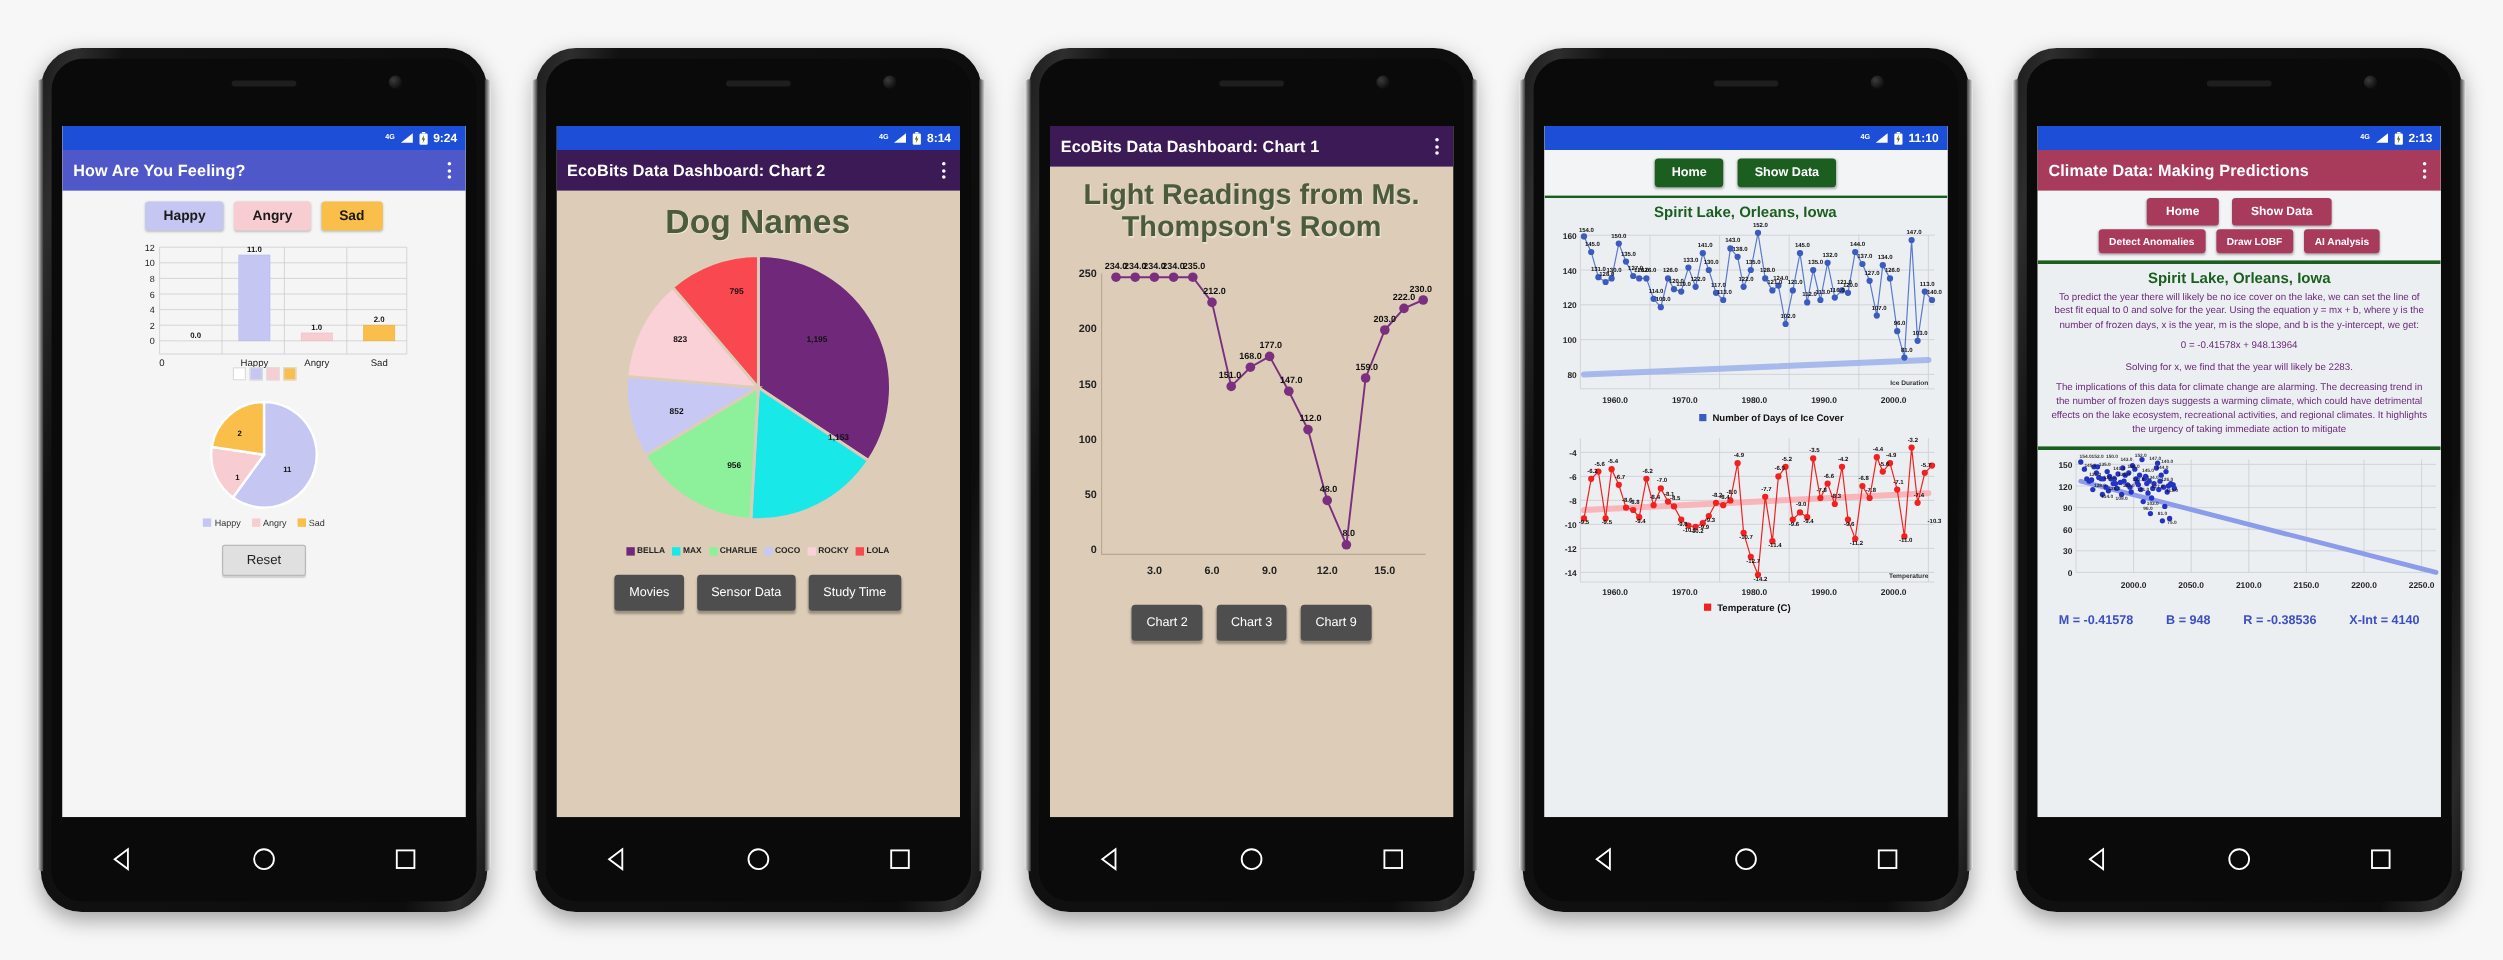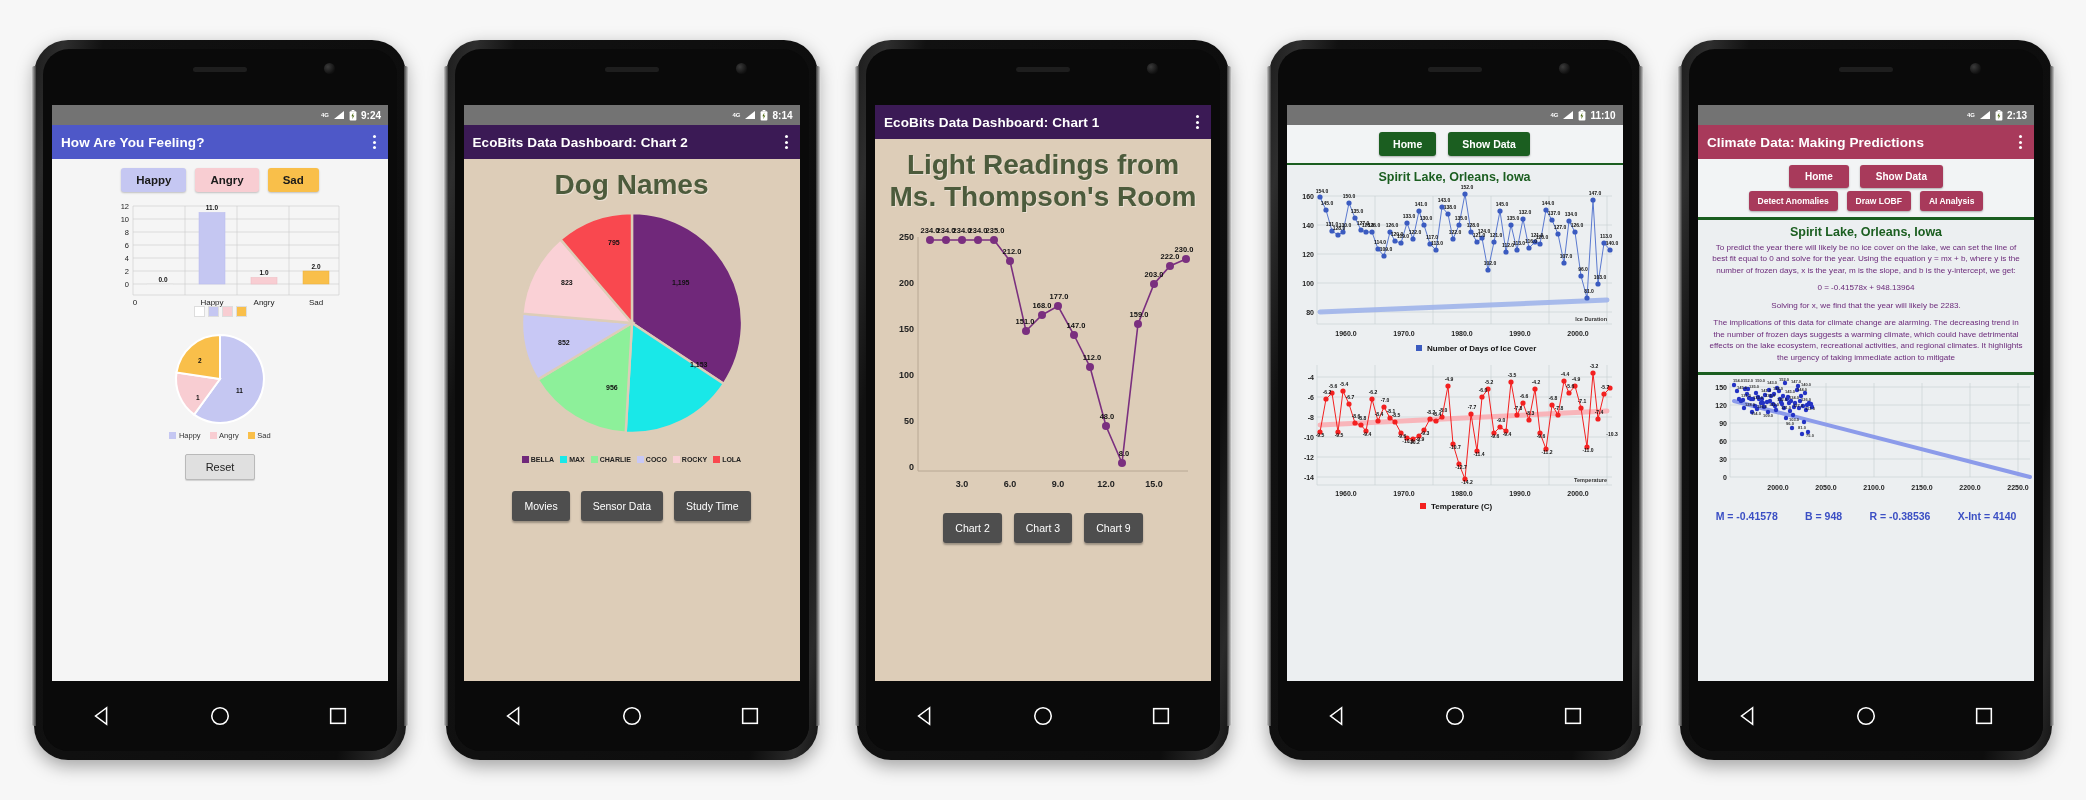--- a/index.html
+++ b/index.html
@@ -35,21 +35,21 @@
              background:#1e1e1e; border-radius:3px; }
   .cam { position:absolute; top:14px; right:62px; width:11px; height:11px; border-radius:50%;
          background:radial-gradient(circle at 35% 35%, #3b3b3b, #101010 70%); }
   .screen { position:absolute; left:9px; right:9px; top:56px; bottom:70px; background:#fff; overflow:hidden;
             display:flex; flex-direction:column; }
   .navbar { position:absolute; left:0; right:0; bottom:0; height:70px; background:#0a0a0a;
             display:flex; align-items:center; justify-content:space-around; }
   .navbar svg { width:22px; height:22px; }
 
   
-  .statusbar { height:20px; background:#737373; display:flex; align-items:center; justify-content:flex-end;
+  .statusbar { height:20px; background:#1d4ed8; display:flex; align-items:center; justify-content:flex-end;
                padding-right:7px; gap:4px; color:#fff; font-size:10px; font-weight:bold; flex:0 0 auto; }
   .appbar { height:34px; display:flex; align-items:center; justify-content:space-between;
             padding:0 9px; color:#fff; flex:0 0 auto; }
   .appbar .title { font-size:13.5px; font-weight:bold; letter-spacing:.1px; white-space:nowrap; }
   .appbar .kebab { display:flex; flex-direction:column; gap:2.5px; padding:4px 3px; }
   .appbar .kebab i { width:3px; height:3px; background:#fff; border-radius:50%; display:block; }
   .content { flex:1 1 auto; position:relative; overflow:hidden; }
 
   
   .p1 .content { background:#f5f5f5; display:flex; flex-direction:column; align-items:center; padding-top:9px; }
@@ -67,27 +67,27 @@
                font-size:11px; color:#222; padding:6px 20px; box-shadow:0 1px 1px rgba(0,0,0,.15); }
 
   
   .p2 .content { background:#ddcdb8; display:flex; flex-direction:column; align-items:center; }
   .p2 .bigtitle { font-size:28px; font-weight:bold; color:#4c5b3c; margin-top:10px;
                   text-shadow:1px 1px 0 rgba(255,255,255,.4); }
   .p2 svg.dogpie { width:300px; height:250px; margin-top:2px; }
   .doglegend { display:flex; gap:6px; font-size:7px; font-weight:bold; color:#222; margin-top:3px; align-items:center; }
   .doglegend span { display:flex; align-items:center; gap:2px; }
   .doglegend i { width:7px; height:7px; display:block; }
-  .p2 .btnrow { display:flex; gap:11px; margin-top:28px; }
+  .p2 .btnrow { display:flex; gap:11px; margin-top:16px; }
   .dark-btn { background:#4e4e4e; color:#fff; font-size:10.5px; border:none; border-radius:3px;
               padding:9px 12px; box-shadow:0 2px 2px rgba(0,0,0,.3); font-weight:500; }
 
   
   .p3 .content { background:#ddcdb8; display:flex; flex-direction:column; align-items:center; }
-  .p3 .bigtitle { font-size:28px; font-weight:bold; color:#4c5b3c; margin-top:10px; line-height:1.14;
+  .p3 .bigtitle { font-size:24px; font-weight:bold; color:#4c5b3c; margin-top:10px; line-height:1.14;
                   text-align:center; text-shadow:1px 1px 0 rgba(255,255,255,.4); padding:0 8px; }
   .p3 svg.linechart { width:310px; height:290px; margin-top:6px; }
   .p3 .btnrow { display:flex; gap:12px; margin-top:4px; }
 
   
   .p4 .content { background:#eceff1; display:flex; flex-direction:column; align-items:center; }
   .p4 .navrow { width:100%; background:#f2f4f5; display:flex; gap:12px; justify-content:center;
                 padding:7px 0; border-bottom:2px solid #1b5e20; }
   .green-btn { background:#1b5e20; color:#fff; border:none; border-radius:3px; font-size:10.5px;
                font-weight:bold; padding:6px 14px; box-shadow:0 1px 2px rgba(0,0,0,.3); }

